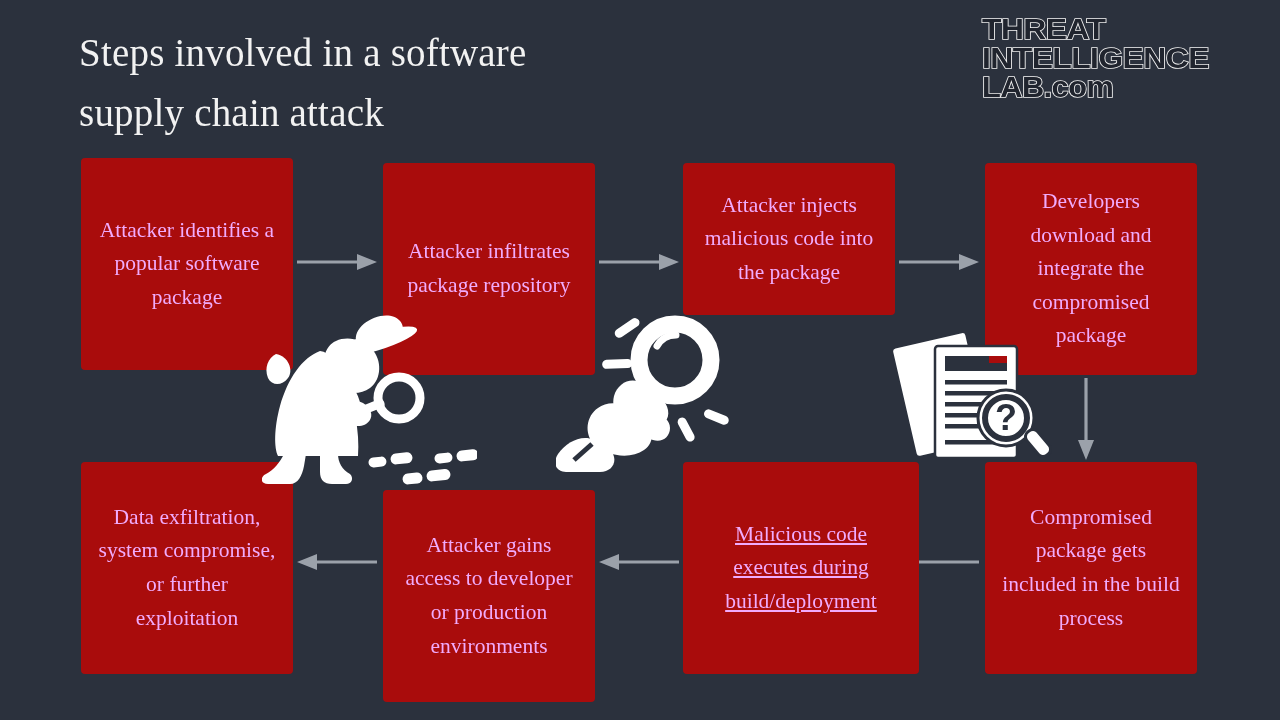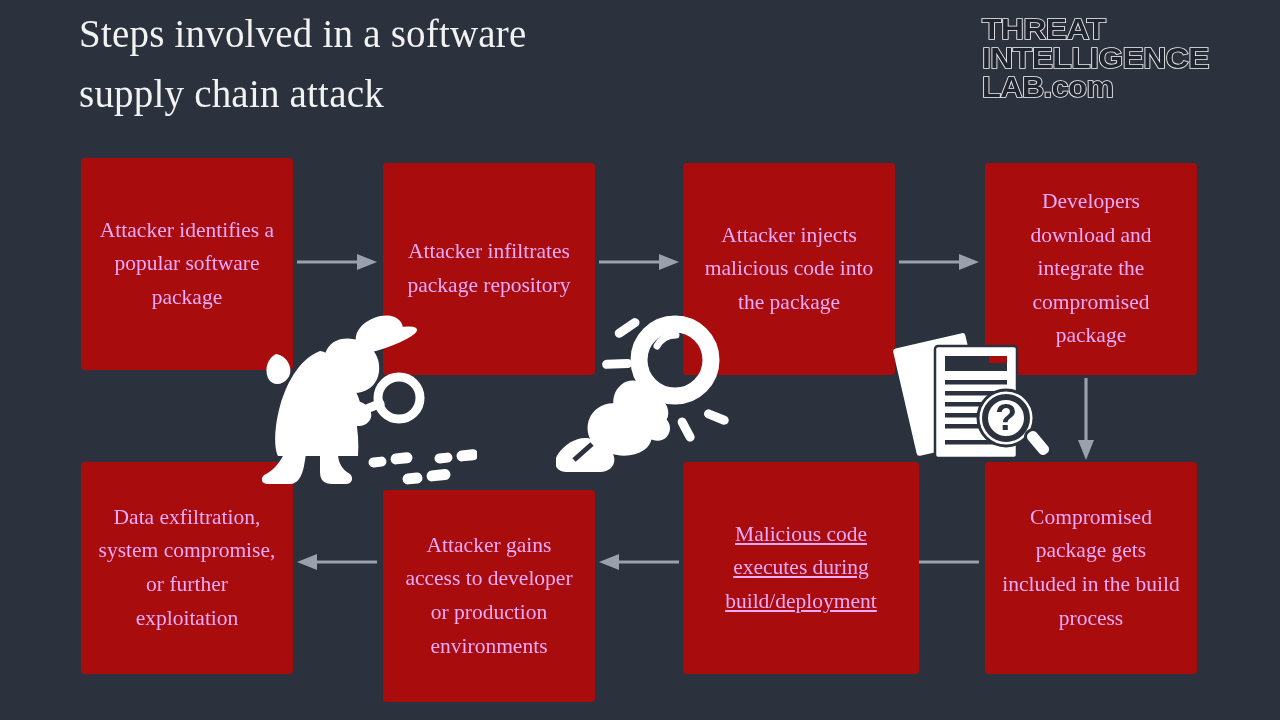--- a/index.html
+++ b/index.html
@@ -13,21 +13,21 @@
     height: 720px;
     background: #2b313d;
     overflow: hidden;
     font-family: "Liberation Serif", serif;
   }
 
   
   #page-title {
     position: absolute;
     left: 79px;
-    top: 4px;
+    top: 23px;
     width: 620px;
     color: #f2f2f2;
     font-family: "Liberation Serif", serif;
     font-size: 39px;
     line-height: 1.55;
     font-weight: 400;
     letter-spacing: 0.2px;
     white-space: pre-line;
   }
 
@@ -66,21 +66,21 @@
     font-size: 21.5px;
     line-height: 1.56;
     padding: 6px 14px;
     box-sizing: border-box;
     z-index: 3;
   }
   .step-box .txt { white-space: pre-line; }
 
   #box1 { left: 81px;  top: 158px; width: 212px; height: 212px; }
   #box2 { left: 383px; top: 163px; width: 212px; height: 212px; text-align: center; }
-  #box3 { left: 683px; top: 163px; width: 212px; height: 212px; }
+  #box3 { left: 683px; top: 163px; width: 212px; height: 152px; }
   #box4 { left: 985px; top: 163px; width: 212px; height: 212px; }
 
   #box5 { left: 985px; top: 462px; width: 212px; height: 212px; }
   #box6 { left: 683px; top: 462px; width: 236px; height: 212px; text-decoration: underline; }
   #box7 { left: 383px; top: 462px; width: 212px; height: 212px; margin-top: 28px; }
   #box8 { left: 81px;  top: 462px; width: 212px; height: 212px; }
 
   
   .arrow { position: absolute; z-index: 2; }
   .arrow svg { display: block; overflow: visible; }

